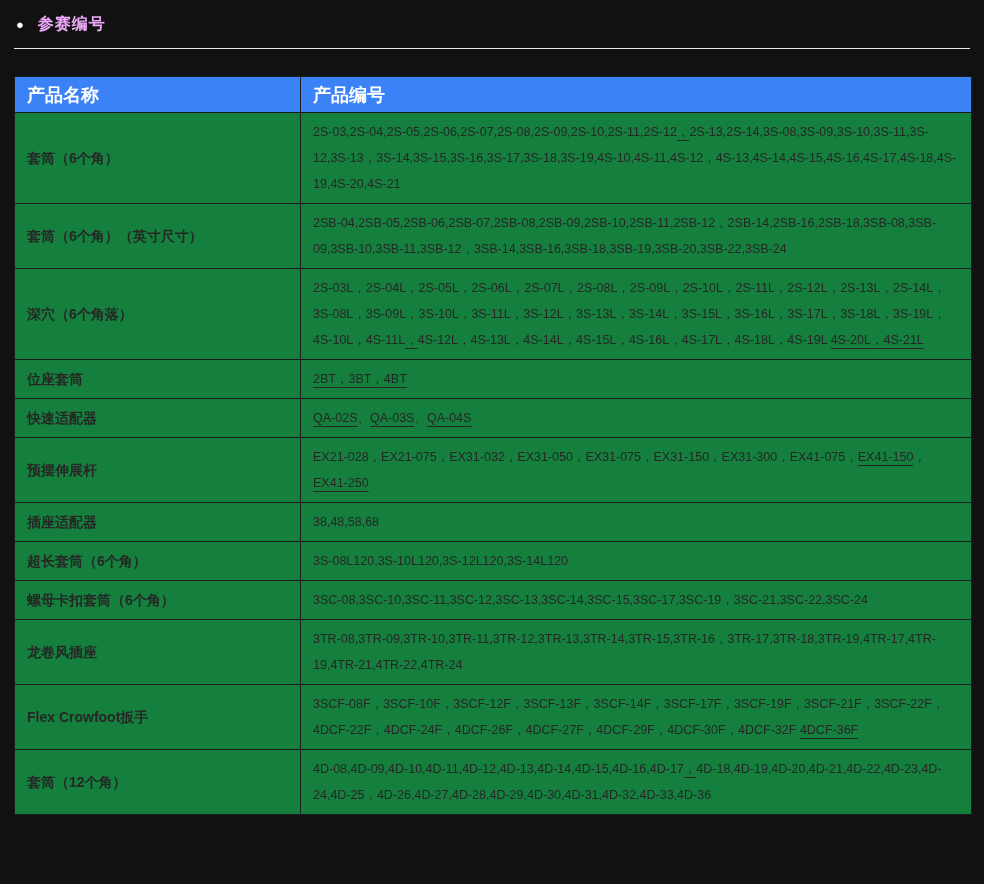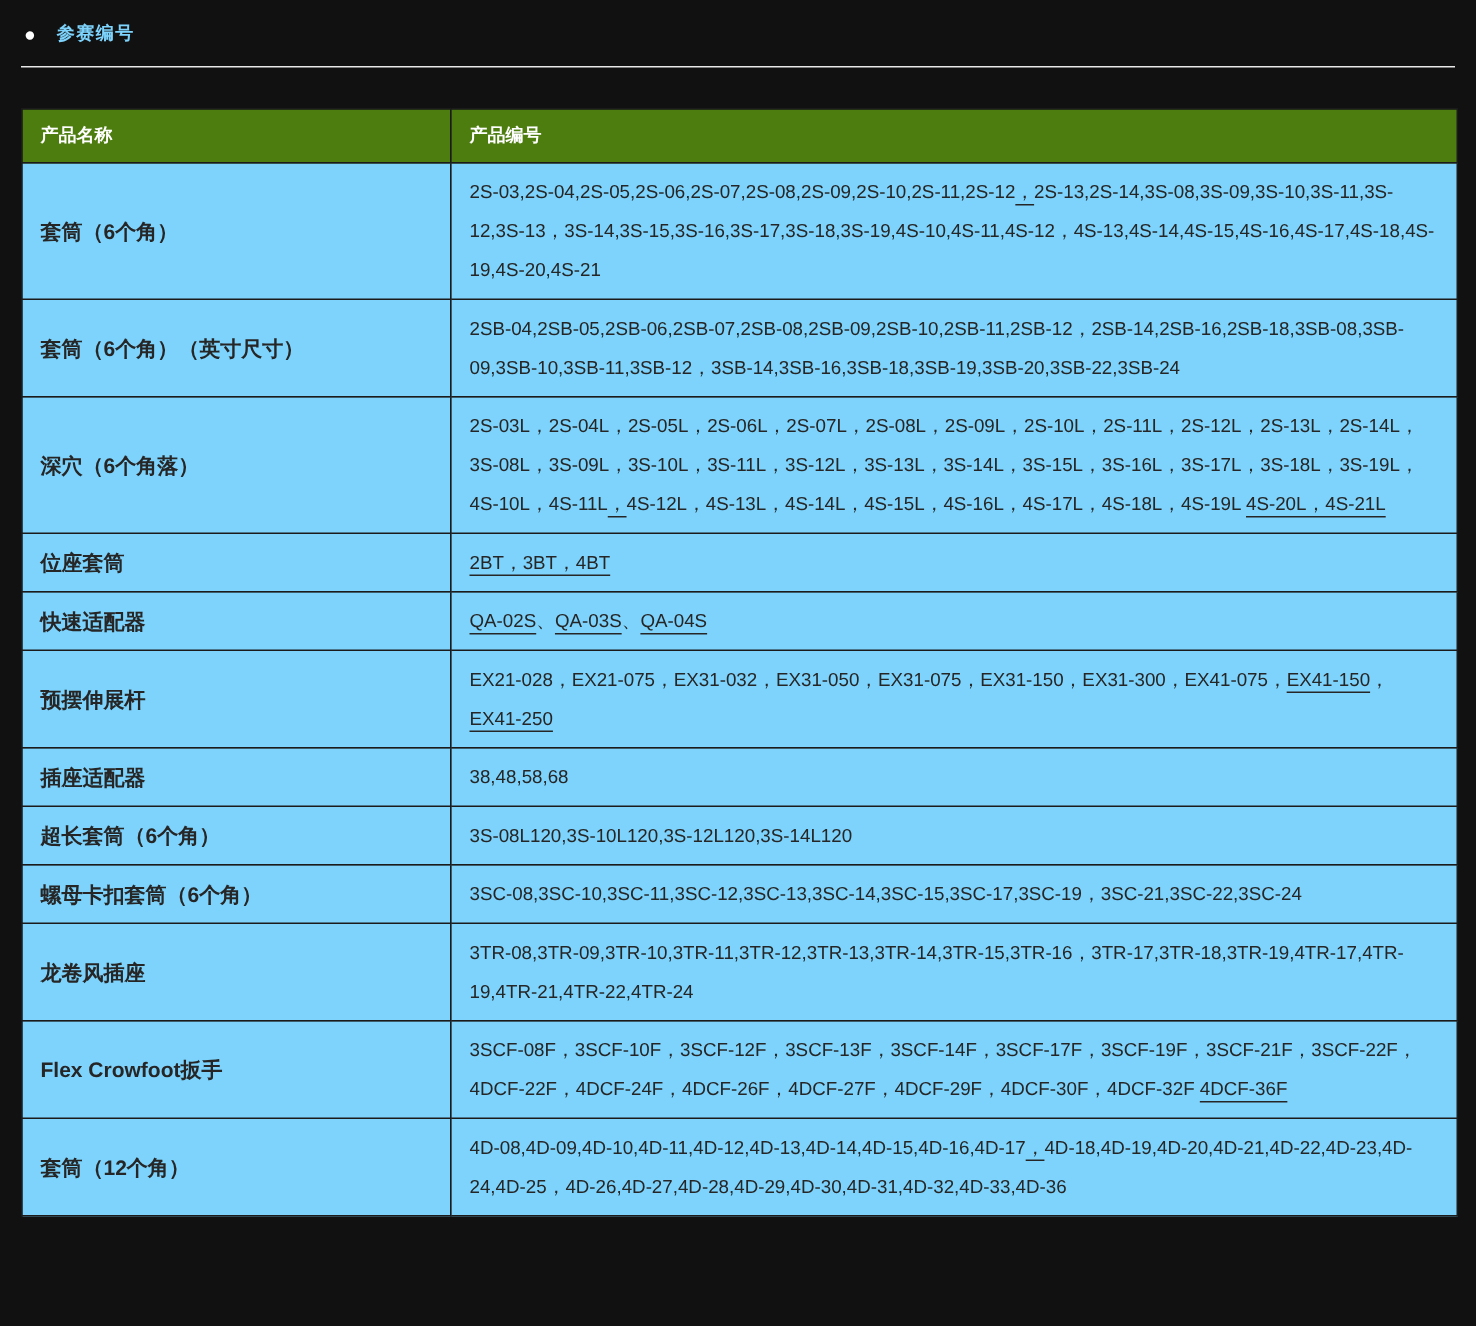--- a/index.html
+++ b/index.html
@@ -14,22 +14,22 @@
     align-items: center;
     padding: 14px 14px 10px 16px;
   }
   .bullet {
     color: #ffffff;
     font-size: 13px;
     margin-right: 14px;
     line-height: 1;
   }
   .page-title {
-    color: #7dd3fc;
-    font-size: 12px;
+    color: #f0abfc;
+    font-size: 16px;
     font-weight: bold;
     letter-spacing: 1px;
   }
   .title-rule {
     border: none;
     border-top: 1px solid #e8e8e8;
     margin: 3px 14px 0 14px;
   }
   .table-wrap {
     margin: 27px 13px 0 14px;
@@ -39,31 +39,31 @@
     border-collapse: collapse;
     table-layout: fixed;
   }
   table.product-table th,
   table.product-table td {
     border: 1px solid #1b1b1b;
     vertical-align: middle;
     text-align: left;
   }
   table.product-table th {
-    background: #4d7c0f;
+    background: #3b82f6;
     color: #ffffff;
-    font-size: 12px;
+    font-size: 18px;
     font-weight: bold;
     height: 36px;
     padding: 0 12px;
   }
   col.c-name { width: 286px; }
   col.c-code { width: 671px; }
   table.product-table td {
-    background: #7dd3fc;
+    background: #15803d;
     color: #262626;
     padding: 6px 12px;
   }
   td.cell-name {
     font-size: 14px;
     font-weight: bold;
     line-height: 20px;
   }
   td.cell-codes {
     font-size: 12.5px;

